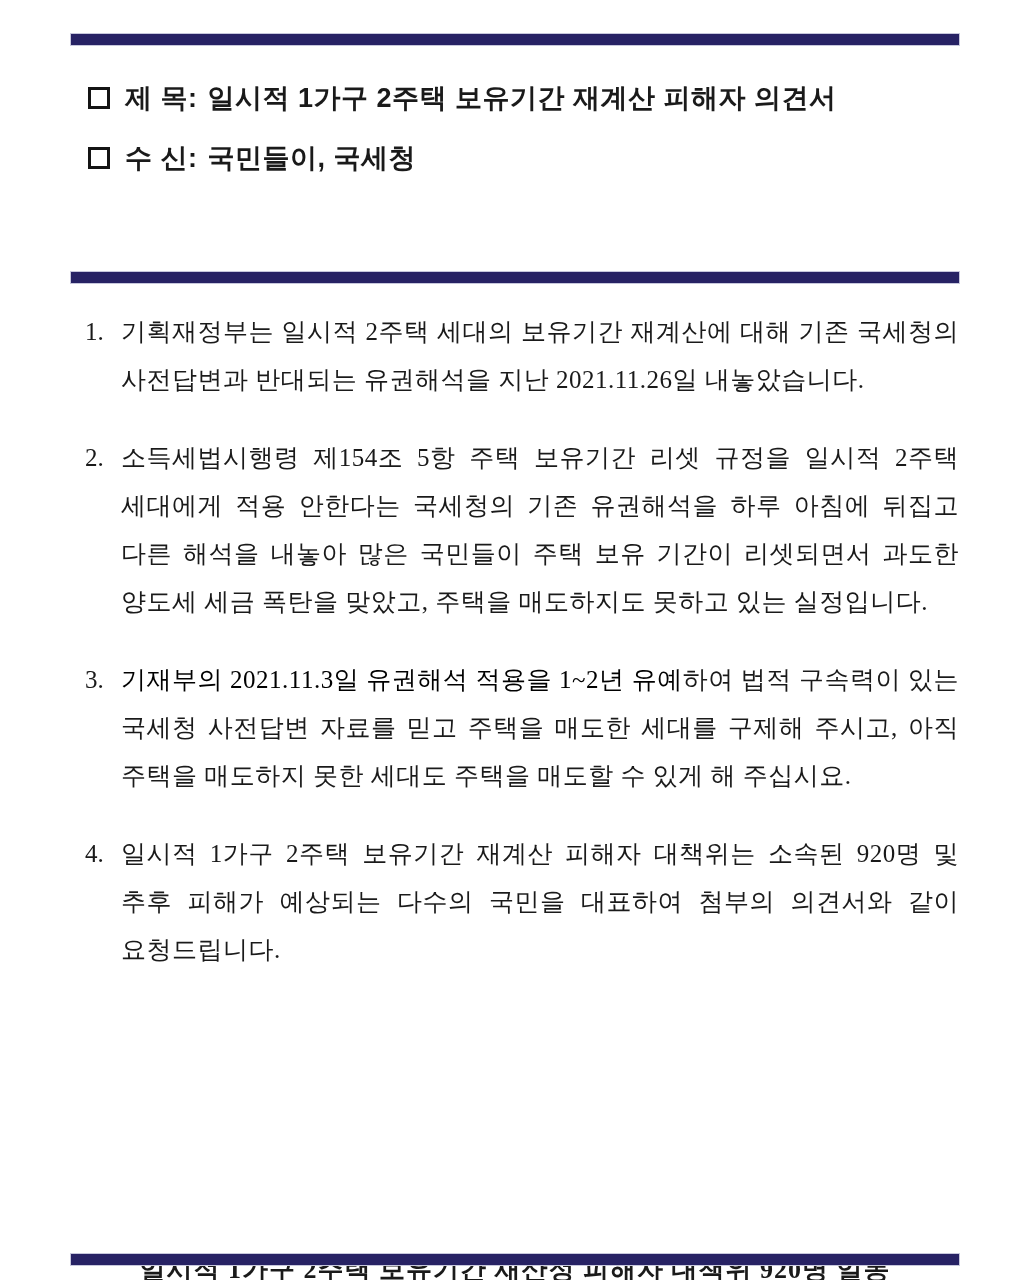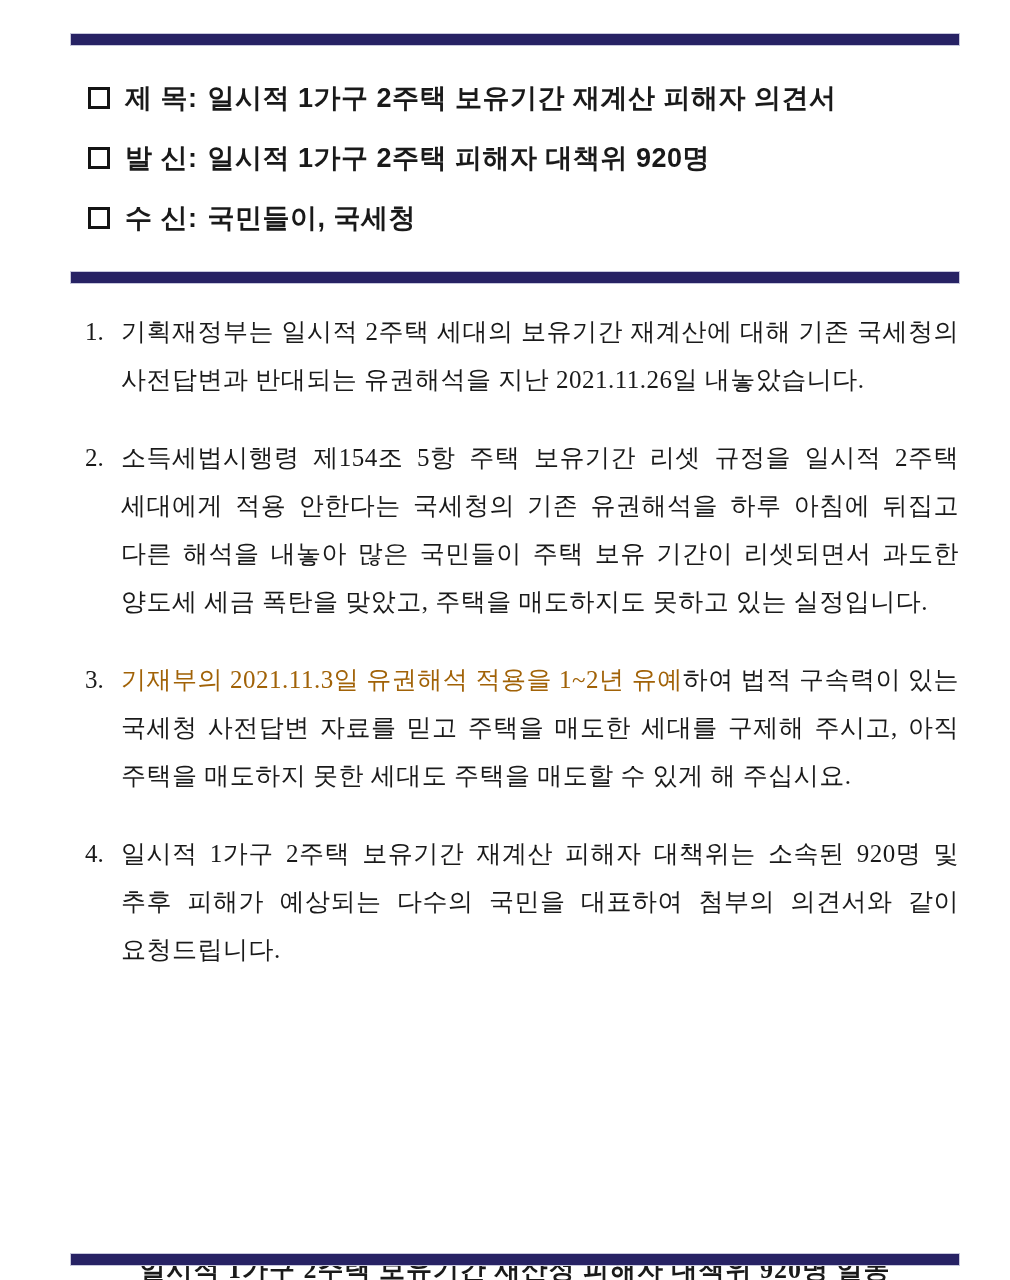--- a/index.html
+++ b/index.html
@@ -50,47 +50,41 @@
     flex:0 0 36px;
     font-size:25px;line-height:48px;
   }
   .ptext{
     flex:1;margin:0;
     font-size:25px;line-height:48px;
     text-align:justify;
     word-break:keep-all;
     letter-spacing:0.5px;
   }
-  .blue{color:#a16207;}
+  .blue{color:#000000;}
   .signature{
     position:absolute;left:70px;top:1252px;width:890px;
     text-align:center;
     font-size:26px;font-weight:600;
     letter-spacing:1px;
     white-space:nowrap;
   }
 </style>
 </head>
 <body>
 
 <div class="page">
 
   <div class="rule rule-top"></div>
 
   <div class="header">
     <div class="header-row">
       <span class="checkbox"></span>
       <span class="header-text">
         <span class="hlabel">제 목:</span><span>일시적 1가구 2주택 보유기간 재계산 피해자 의견서</span>
-      </span>
-    </div>
-    <div class="header-row">
-      <span class="checkbox"></span>
-      <span class="header-text">
-        <span class="hlabel">발 신:</span><span>일시적 1가구 2주택 피해자 대책위 920명</span>
       </span>
     </div>
     <div class="header-row">
       <span class="checkbox"></span>
       <span class="header-text">
         <span class="hlabel">수 신:</span><span>국민들이, 국세청</span>
       </span>
     </div>
   </div>
 

